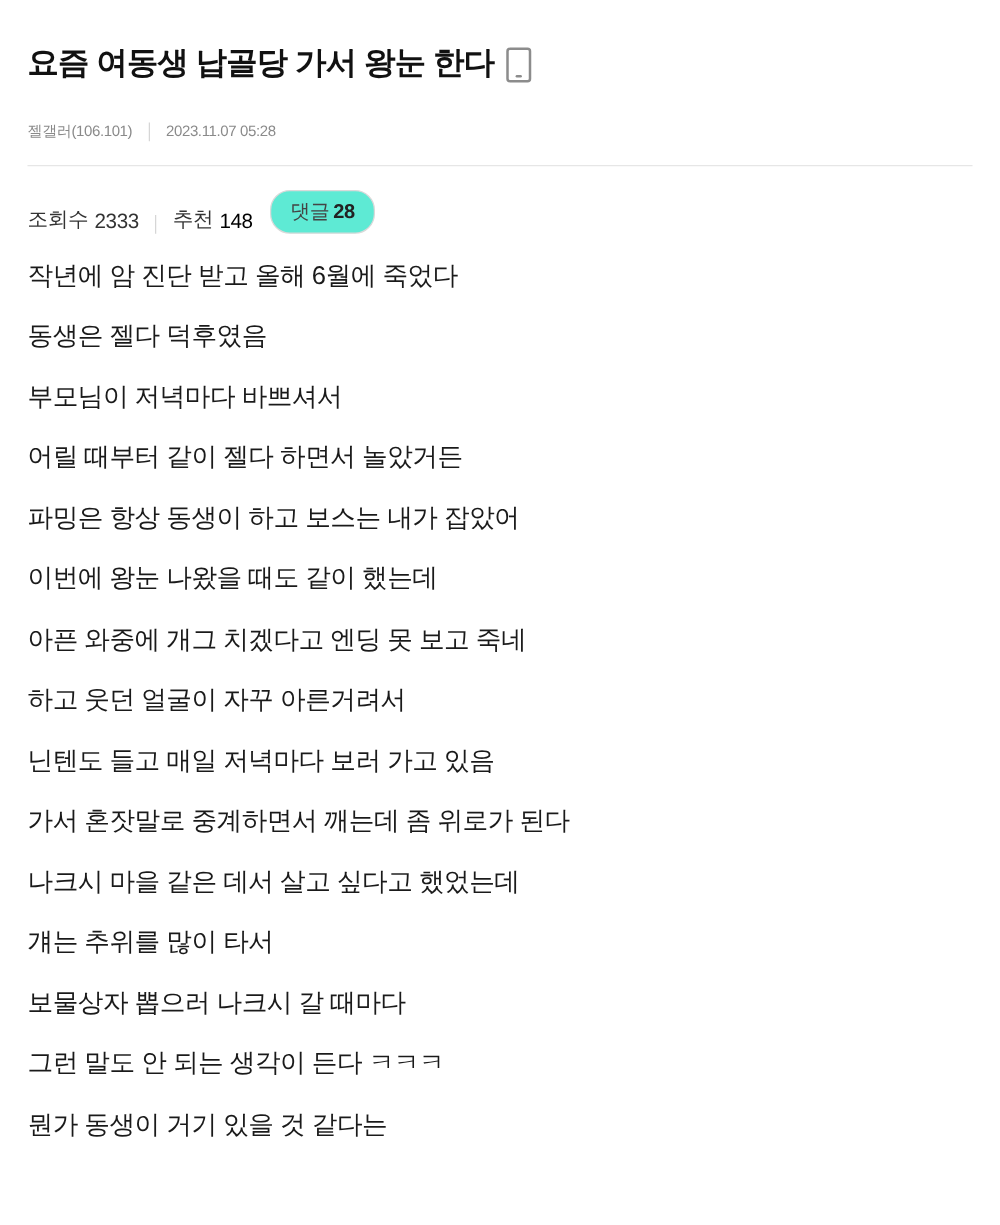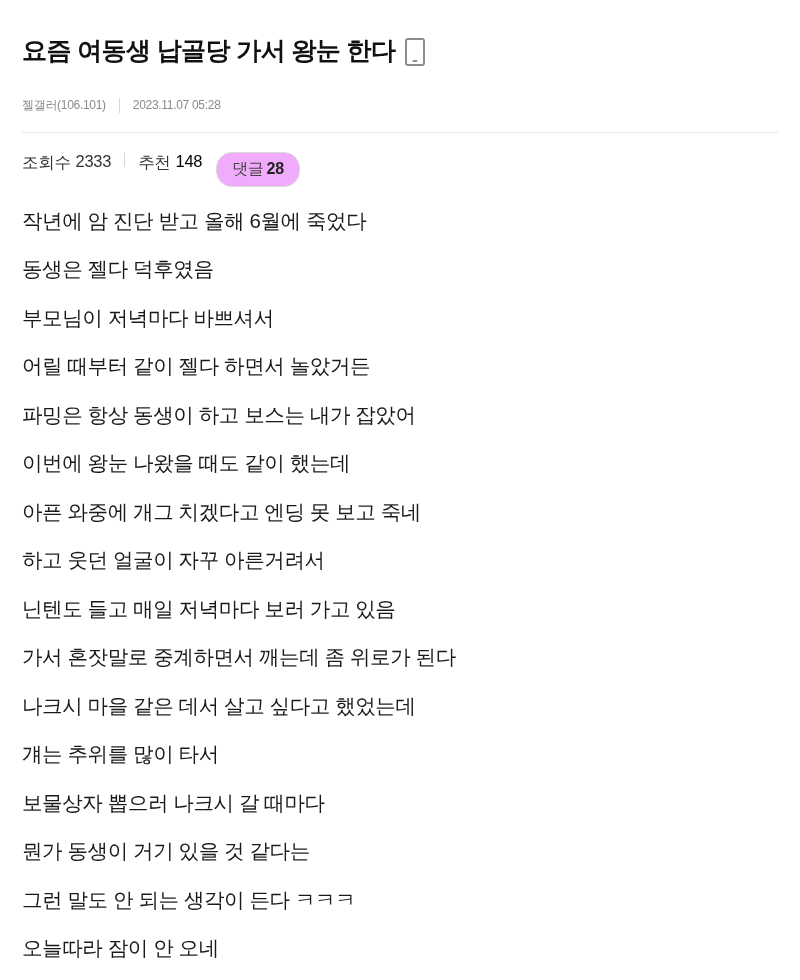--- a/index.html
+++ b/index.html
@@ -78,21 +78,21 @@
 
   .divider {
     height: 1px;
     background: #e6e6e6;
     margin: 18px 0 0 0;
   }
 
   
   .stats-row {
     display: flex;
-    align-items: flex-start;
+    align-items: flex-end;
     padding: 19px 22px 0 22px;
     font-size: 16.5px;
     color: #333333;
     letter-spacing: -0.3px;
   }
   .stat-label { color: #333333; }
   .stat-value { color: #333333; margin-left: 5px; }
   .stat-value.accent { color: #000000; }
   .stats-sep {
     display: inline-block;
@@ -102,21 +102,21 @@
     margin: 0 13px;
   }
   .comment-pill {
     display: inline-flex;
     align-items: baseline;
     gap: 3px;
     border: 1px solid #d9d9d9;
     border-radius: 16px;
     padding: 6px 15px;
     margin-left: 14px;
-    background: #f0abfc;
+    background: #5eead4;
     font-size: 16px;
     color: #444444;
   }
   .comment-pill .cnt {
     font-weight: bold;
     color: #222222;
   }
 
   
   .post-body {
@@ -171,19 +171,18 @@
     <p class="post-line">어릴 때부터 같이 젤다 하면서 놀았거든</p>
     <p class="post-line">파밍은 항상 동생이 하고 보스는 내가 잡았어</p>
     <p class="post-line">이번에 왕눈 나왔을 때도 같이 했는데</p>
     <p class="post-line">아픈 와중에 개그 치겠다고 엔딩 못 보고 죽네</p>
     <p class="post-line">하고 웃던 얼굴이 자꾸 아른거려서</p>
     <p class="post-line">닌텐도 들고 매일 저녁마다 보러 가고 있음</p>
     <p class="post-line">가서 혼잣말로 중계하면서 깨는데 좀 위로가 된다</p>
     <p class="post-line">나크시 마을 같은 데서 살고 싶다고 했었는데</p>
     <p class="post-line">걔는 추위를 많이 타서</p>
     <p class="post-line">보물상자 뽑으러 나크시 갈 때마다</p>
+    <p class="post-line">그런 말도 안 되는 생각이 든다 ㅋㅋㅋ</p>
     <p class="post-line">뭔가 동생이 거기 있을 것 같다는</p>
-    <p class="post-line">그런 말도 안 되는 생각이 든다 ㅋㅋㅋ</p>
-    <p class="post-line">오늘따라 잠이 안 오네</p>
 
   </div>
 
 </div>
 
 </body></html>

